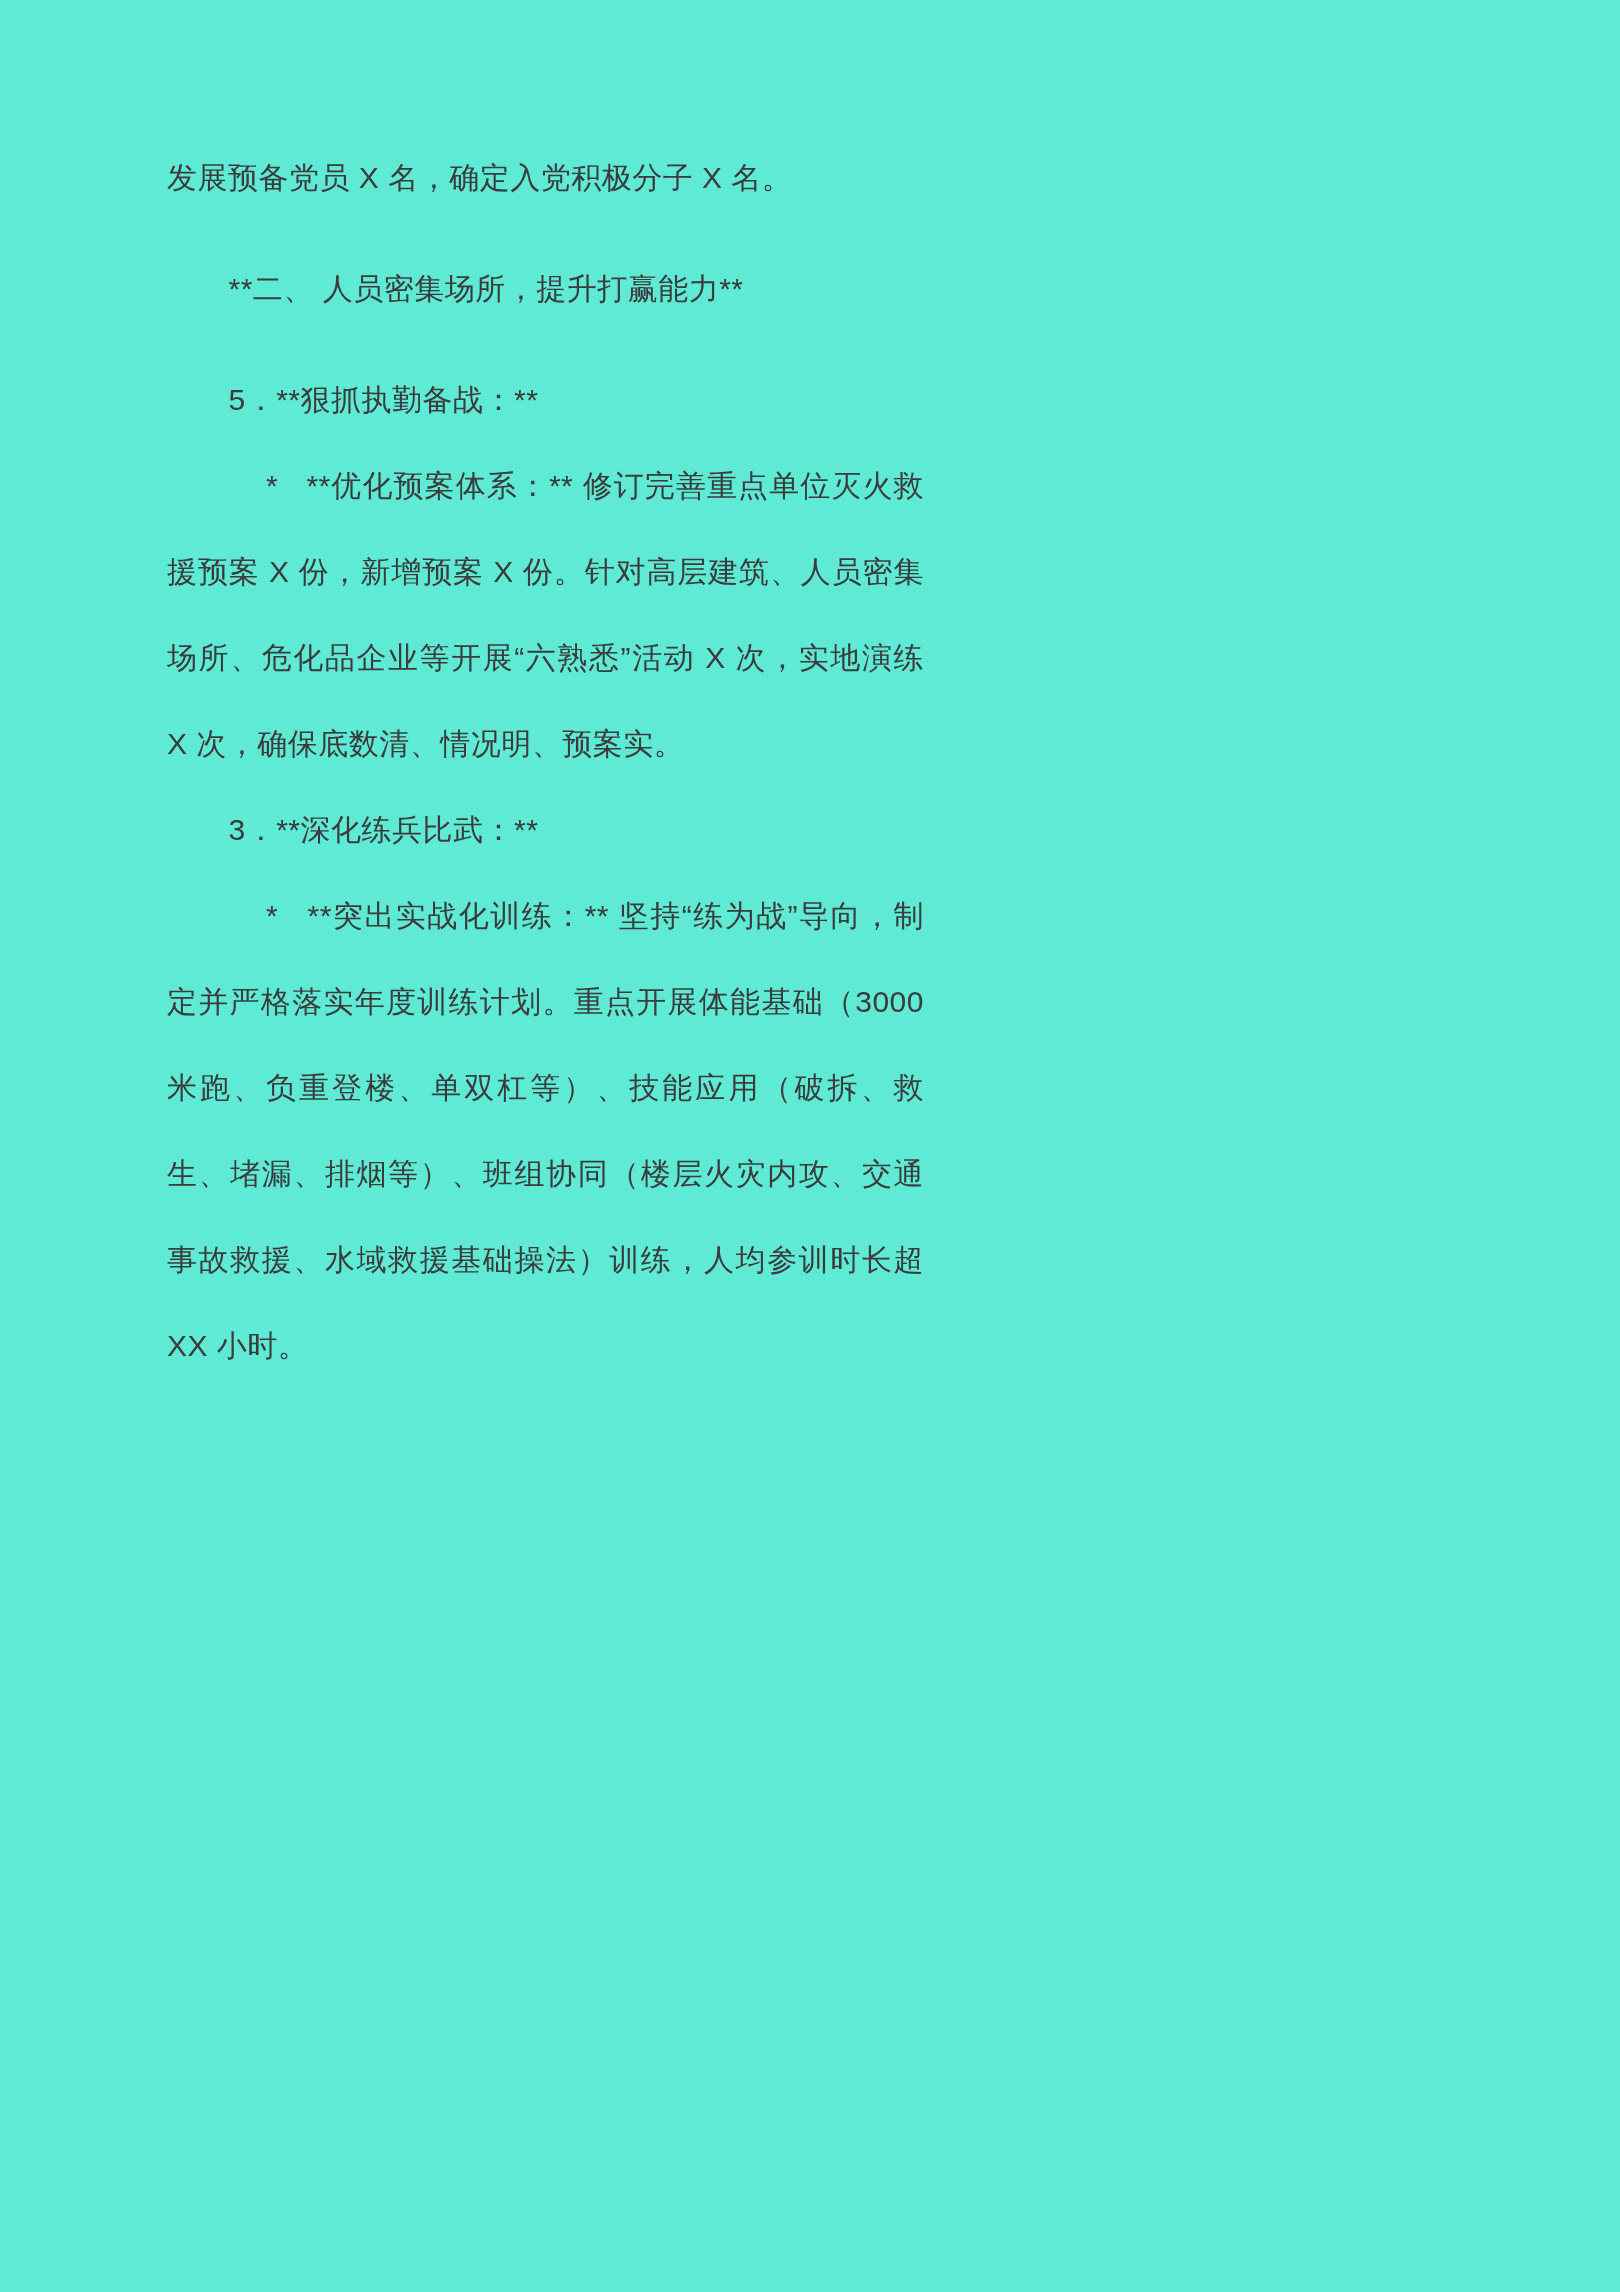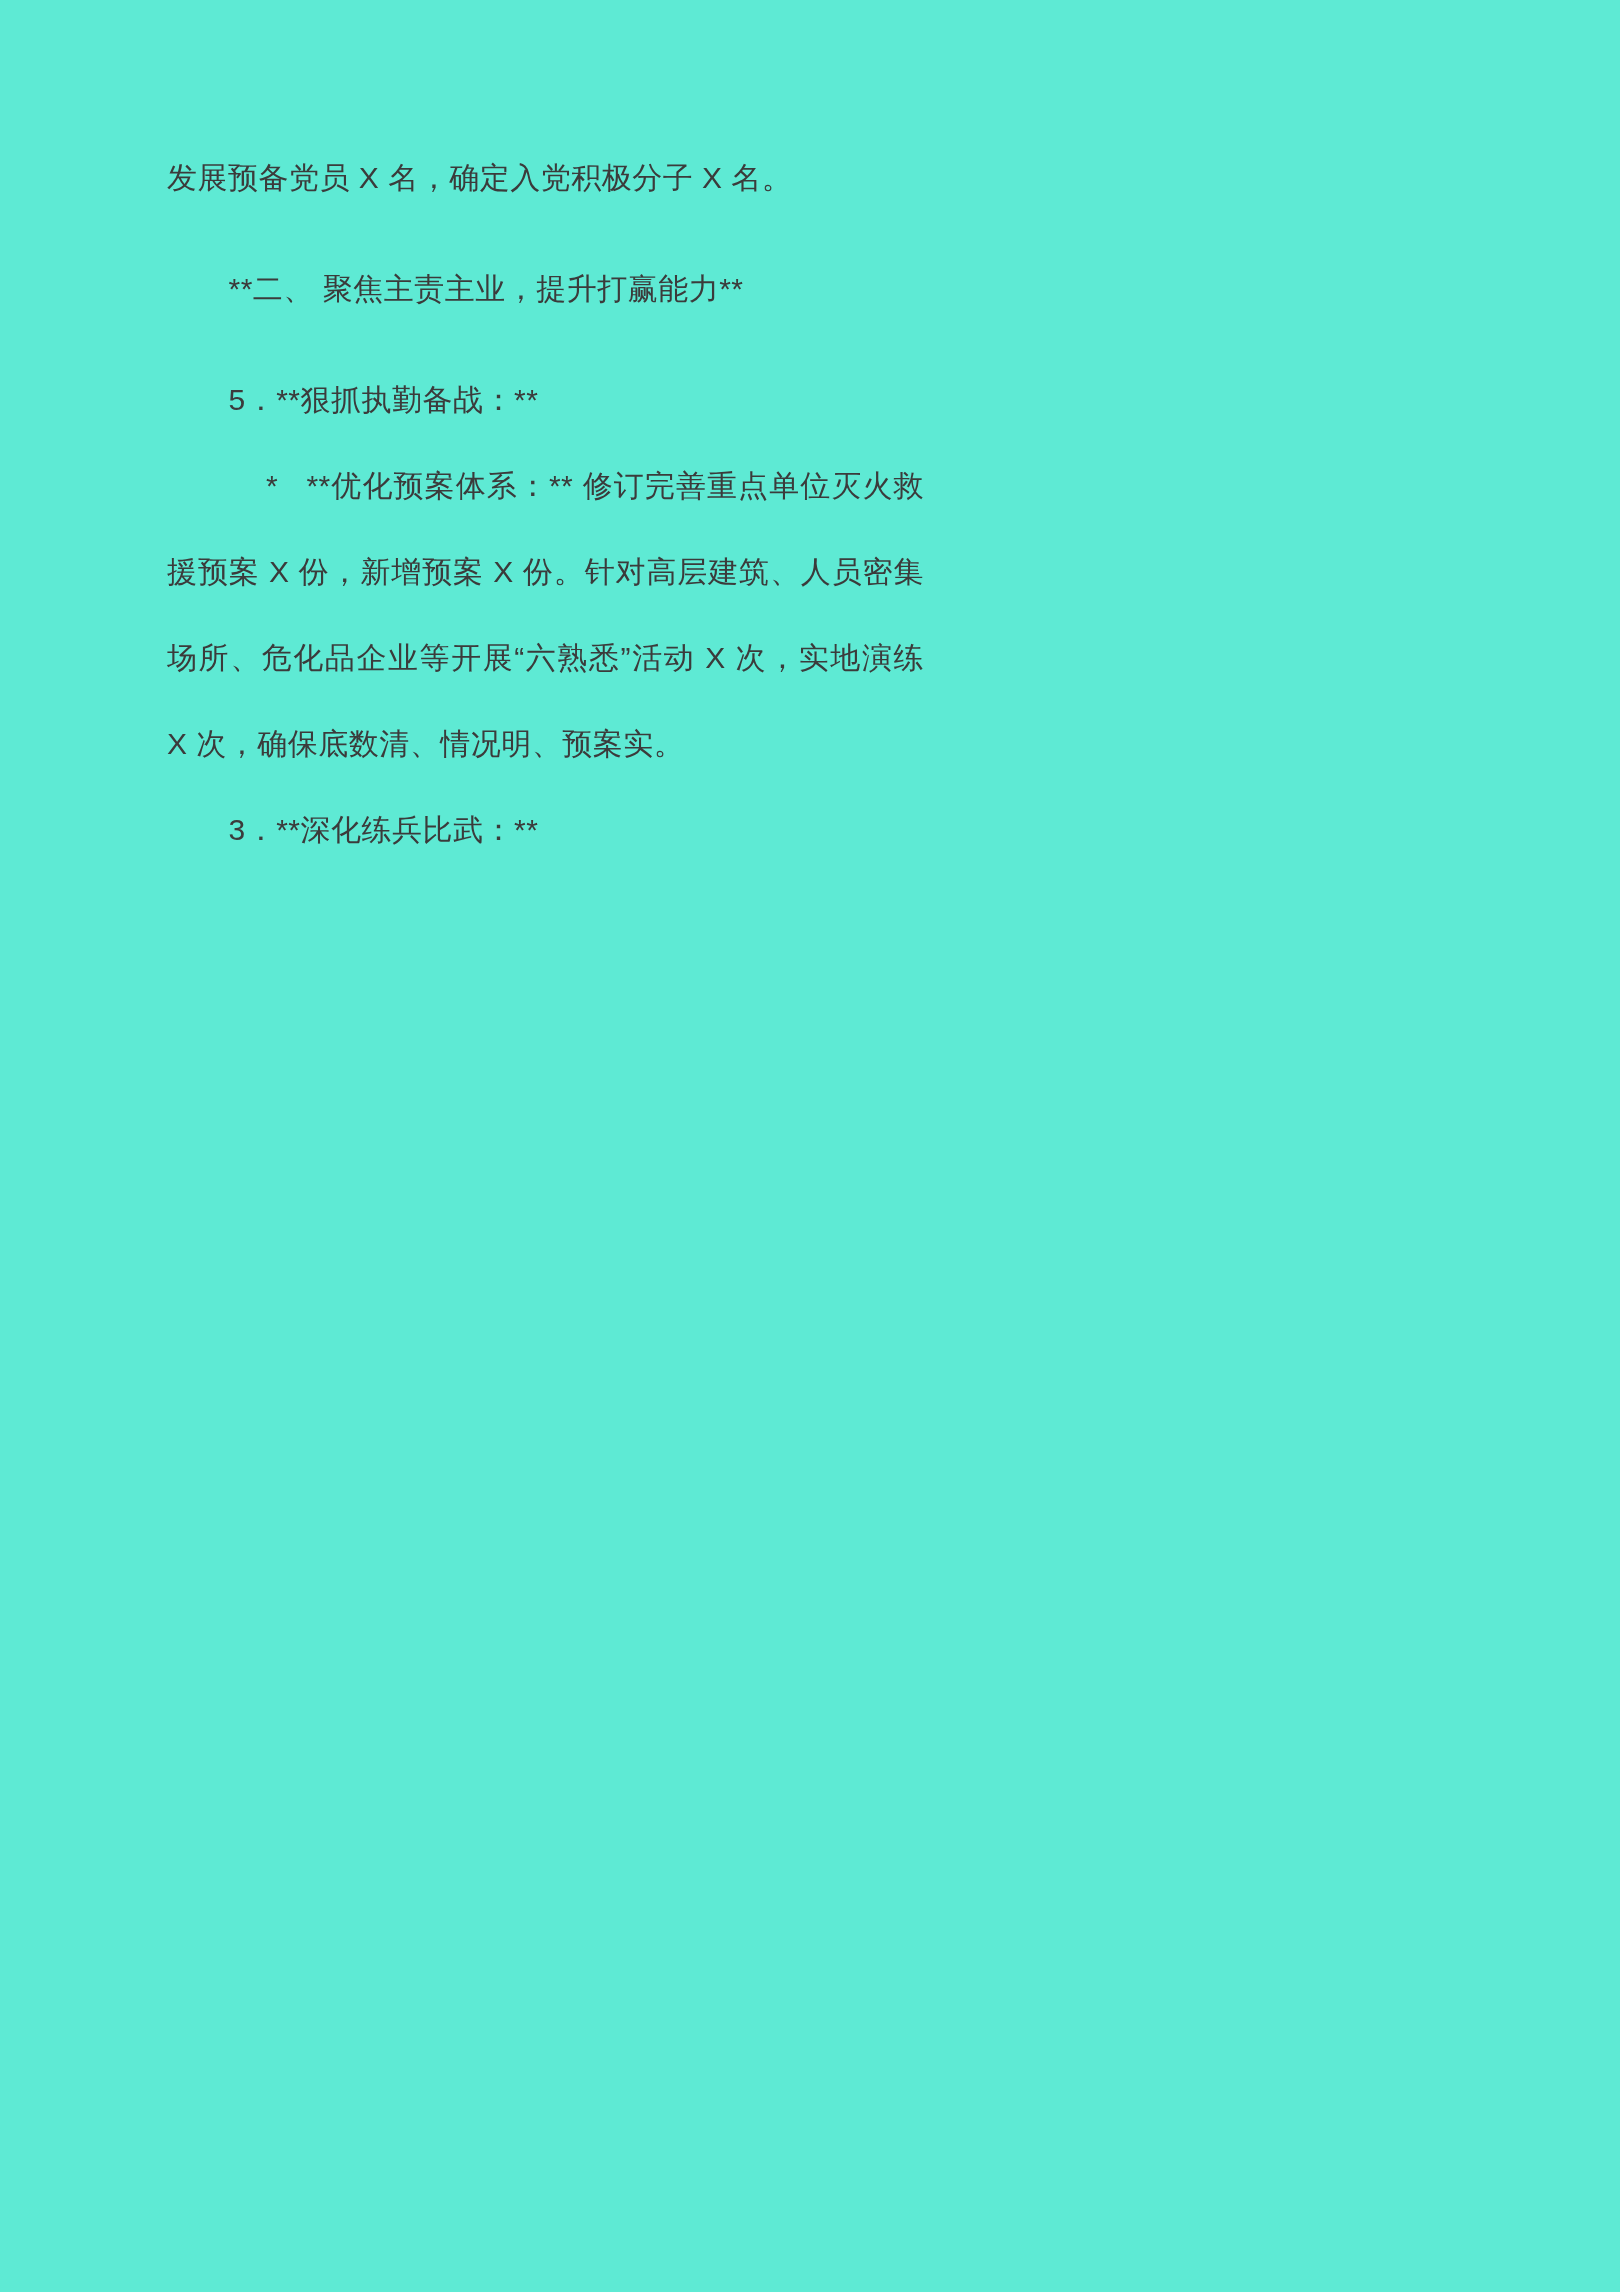--- a/index.html
+++ b/index.html
@@ -46,26 +46,27 @@
   }
 </style>
 </head>
 <body>
 
 <div class="page">
   <div class="content">
 
     <p class="para no-indent">发展预备党员 X 名，确定入党积极分子 X 名。</p>
 
-    <p class="para indent-2 heading-gap">**二、 聚焦主责主业，提升打赢能力**</p>
+    <p class="para indent-2 heading-gap">**二、 人员密集场所，提升打赢能力**</p>
 
     <p class="para indent-2">5．**狠抓执勤备战：**</p>
 
 
     <p class="para bullet">*&nbsp;&nbsp;&nbsp;**优化预案体系：** 修订完善重点单位灭火救援预案 X 份，新增预案 X 份。针对高层建筑、人员密集场所、危化品企业等开展“六熟悉”活动 X 次，实地演练 X 次，确保底数清、情况明、预案实。</p>
 
 
     <p class="para indent-2">3．**深化练兵比武：**</p>
 
+    <p class="para bullet">*&nbsp;&nbsp;&nbsp;**突出实战化训练：** 坚持“练为战”导向，制定并严格落实年度训练计划。重点开展体能基础（3000 米跑、负重登楼、单双杠等）、技能应用（破拆、救生、堵漏、排烟等）、班组协同（楼层火灾内攻、交通事故救援、水域救援基础操法）训练，人均参训时长超 XX 小时。</p>
 
   </div>
 </div>
 
 
 </body></html>

